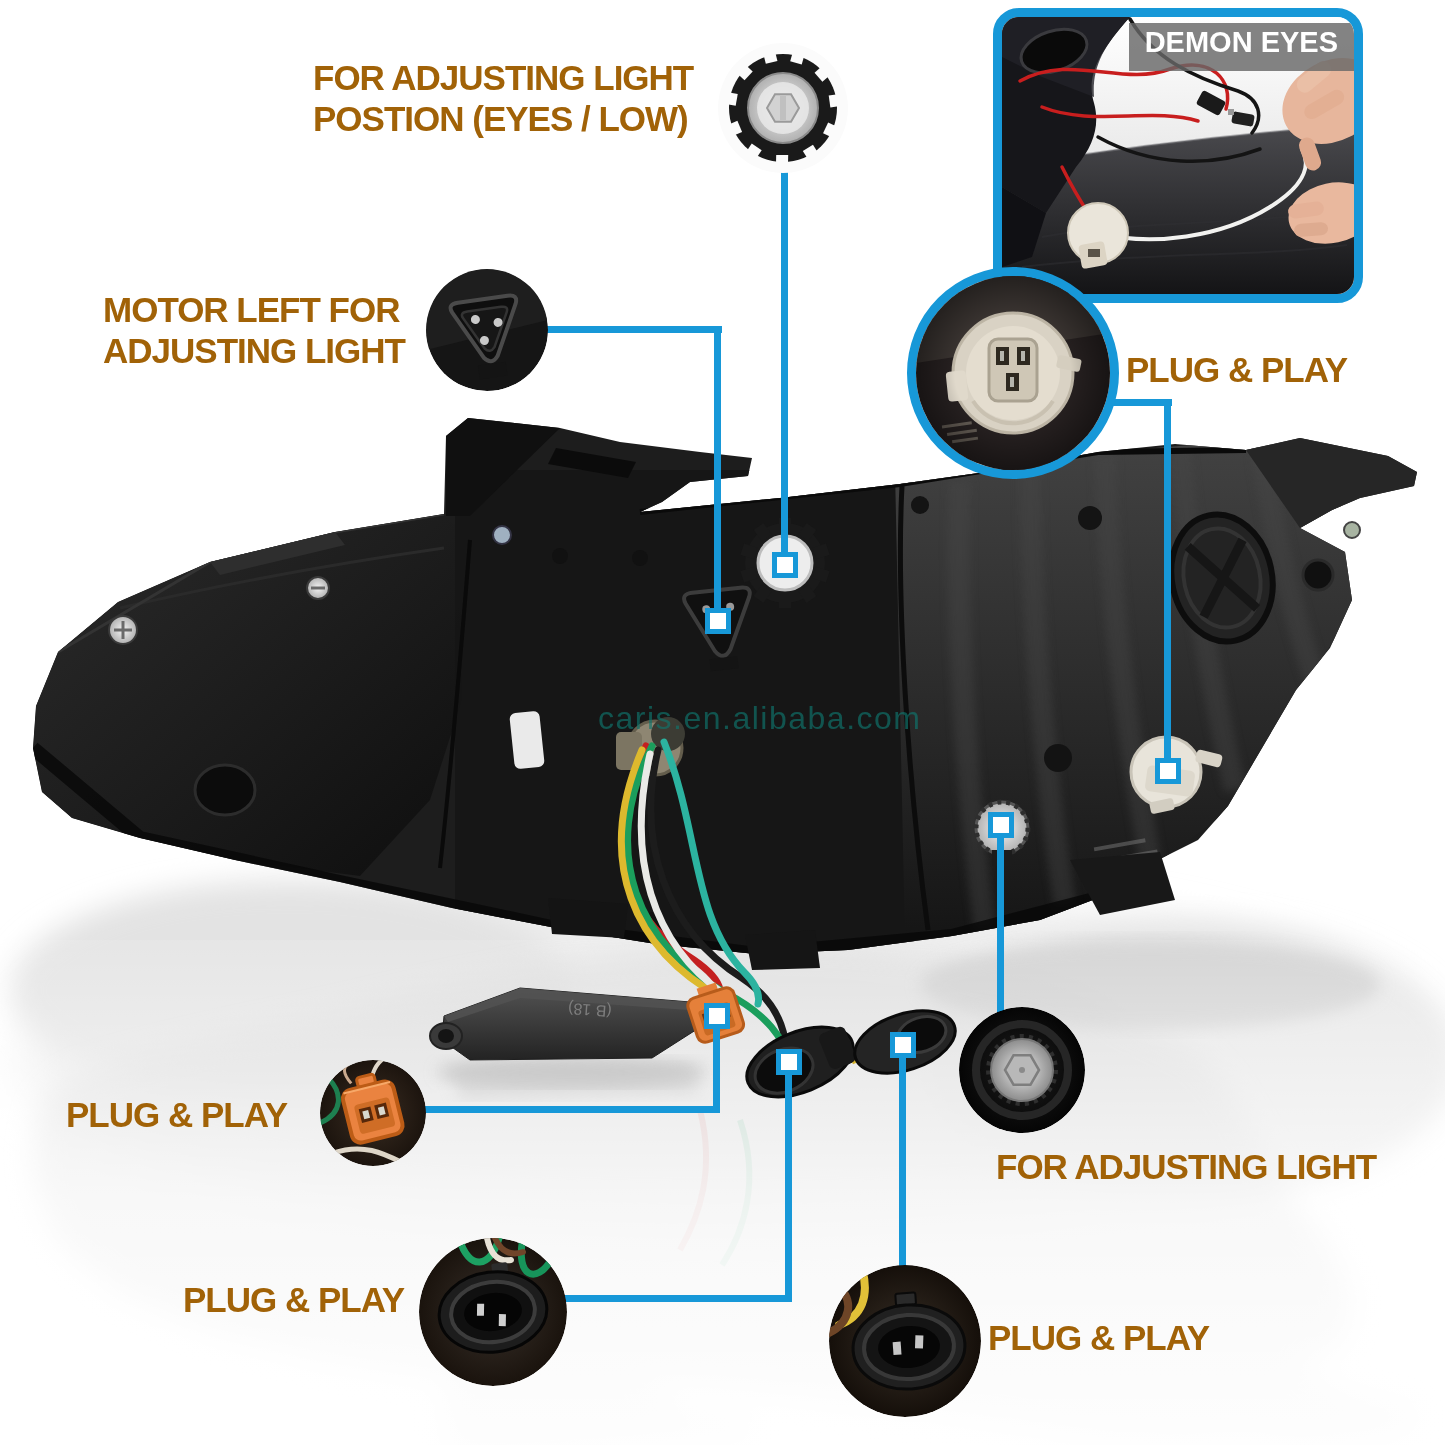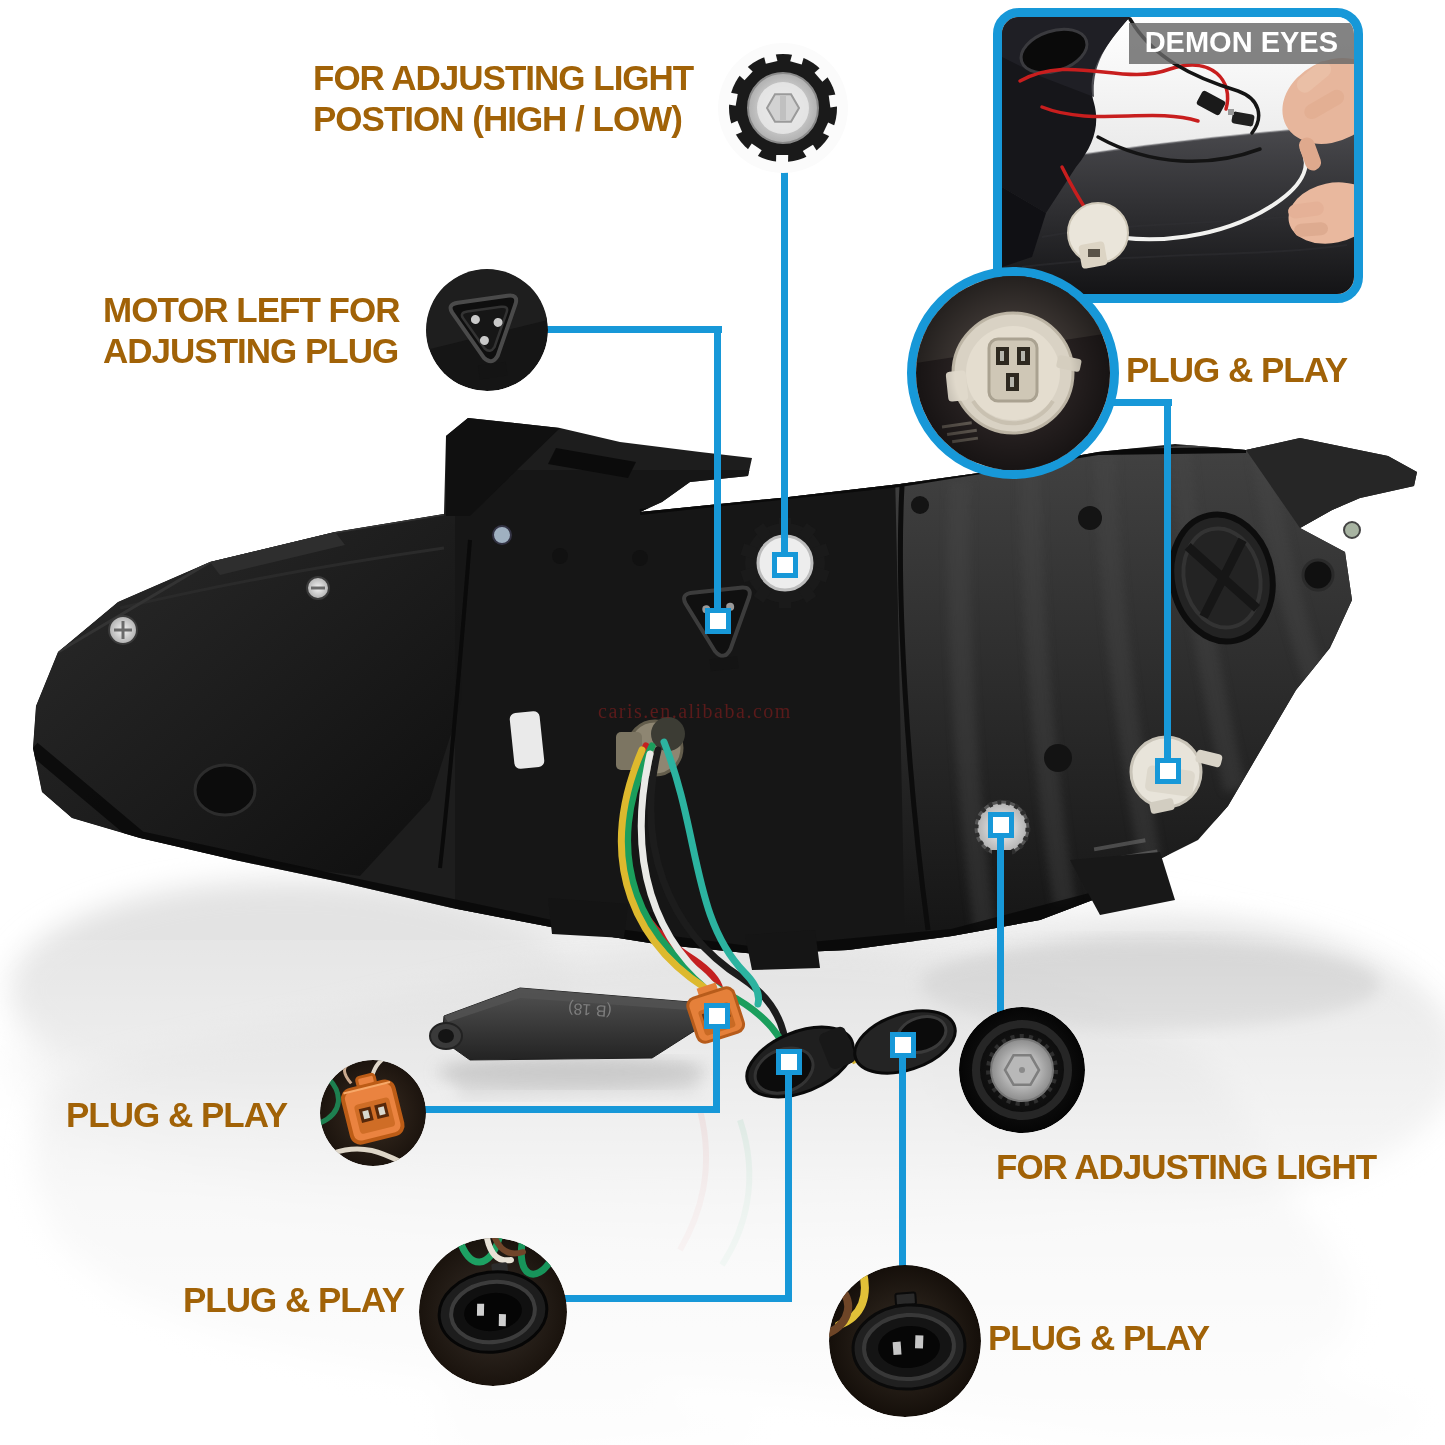--- a/index.html
+++ b/index.html
@@ -1,29 +1,29 @@
 <!DOCTYPE html>
 <html><head>
 <meta charset="utf-8">
 <style>
   html,body{margin:0;padding:0;background:#fff;}
   #canvas{position:relative;width:1445px;height:1445px;background:#fff;overflow:hidden;
           font-family:"Liberation Sans",sans-serif;}
   #scene{position:absolute;left:0;top:0;z-index:1;}
-  .watermark{position:absolute;z-index:3;font-size:20px;color:#7f1d1d;opacity:.65;
-             letter-spacing:1.5px;font-family:Liberation Serif, serif;}
+  .watermark{position:absolute;z-index:3;font-size:32px;color:#0f766e;opacity:.65;
+             letter-spacing:1.5px;font-family:Liberation Sans, sans-serif;}
   .cline{position:absolute;background:#1798d8;z-index:5;}
   .marker{position:absolute;width:16px;height:16px;background:#fff;border:5px solid #1798d8;z-index:7;}
   .inset{position:absolute;border-radius:50%;overflow:hidden;z-index:6;}
   .inset svg{display:block;}
   .inset.bordered{border:9px solid #1798d8;}
   .demonbox{position:absolute;left:993px;top:8px;width:352px;height:277px;border:9px solid #1798d8;
             border-radius:26px;overflow:hidden;background:#eee;z-index:4;}
   .demonbox svg{display:block;}
-  .badge{position:absolute;top:6px;right:0;padding:3px 16px 5px 16px;background:rgba(104,104,104,.82);
+  .badge{position:absolute;top:6px;right:0;padding:3px 16px 12px 16px;background:rgba(104,104,104,.82);
          color:#fff;font-weight:bold;font-size:29px;letter-spacing:0;z-index:2;}
   .cap{position:absolute;z-index:8;color:#a16207;font-weight:bold;font-size:35px;line-height:41px;
        letter-spacing:-1px;white-space:nowrap;}
   .cap span{display:block;}
 </style>
 </head>
 <body>
 
 <div id="canvas">
 
@@ -473,25 +473,25 @@
         <ellipse rx="45" ry="32" fill="#141414" stroke="#383838" stroke-width="4"></ellipse>
         <ellipse rx="31" ry="21" fill="#060606"></ellipse>
         <rect x="-16" y="-6" width="8" height="13" fill="#c6c6c6"></rect>
         <rect x="6" y="-12" width="8" height="13" transform="rotate(6)" fill="#c6c6c6"></rect>
       </g>
     </svg>
   </div>
 
   <div class="cap" style="left:313px;top:57px">
     <span>FOR ADJUSTING LIGHT</span>
-    <span>POSTION (HIGH / LOW)</span>
+    <span>POSTION (EYES / LOW)</span>
   </div>
   <div class="cap" style="left:103px;top:289px">
     <span>MOTOR LEFT FOR</span>
-    <span>ADJUSTING PLUG</span>
+    <span>ADJUSTING LIGHT</span>
   </div>
   <div class="cap" style="left:1126px;top:349px">PLUG &amp; PLAY</div>
   <div class="cap" style="left:66px;top:1094px">PLUG &amp; PLAY</div>
   <div class="cap" style="left:183px;top:1279px">PLUG &amp; PLAY</div>
   <div class="cap" style="left:996px;top:1146px">
     <span>FOR ADJUSTING LIGHT</span>
   </div>
   <div class="cap" style="left:988px;top:1317px">PLUG &amp; PLAY</div>
 
 </div>

